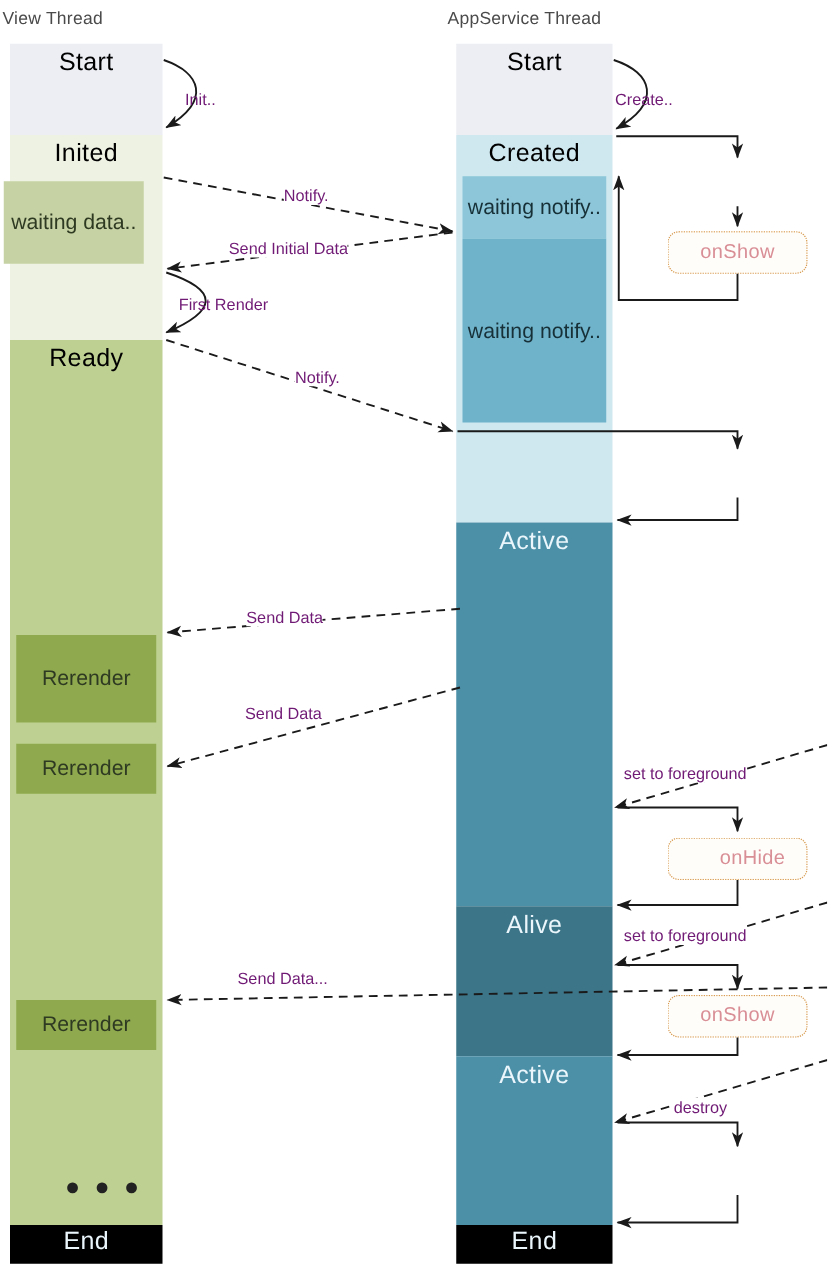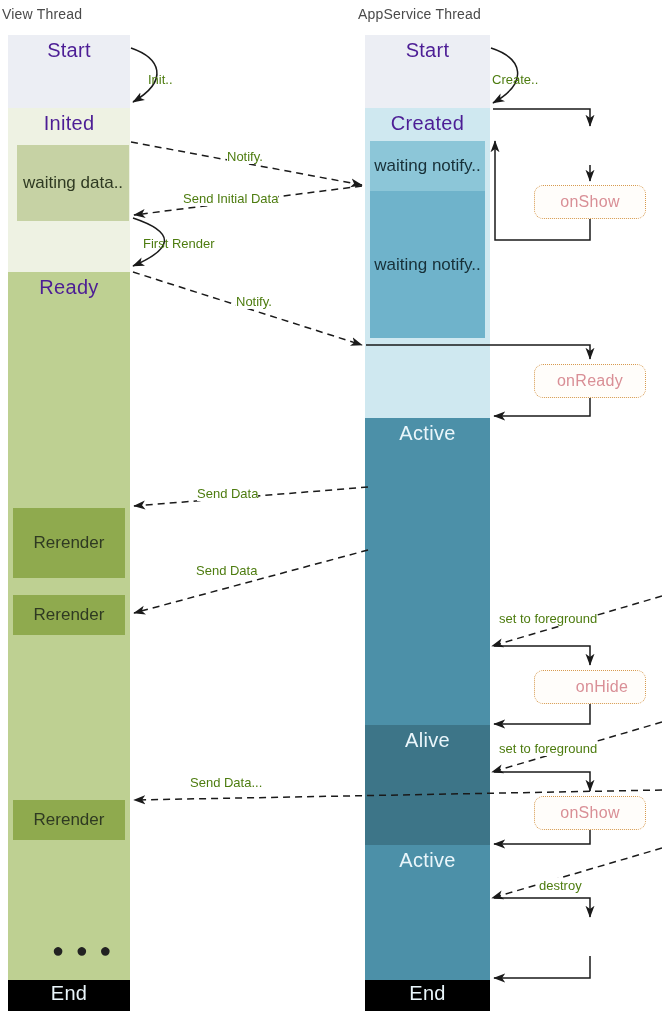--- a/index.html
+++ b/index.html
@@ -34,21 +34,21 @@
     box-sizing: border-box;
   }
   .band > .band-label {
     position: absolute;
     left: 0; right: 0;
     top: 4px;
     text-align: center;
     font-size: 20px;
     letter-spacing: .3px;
   }
-  .band-label.dark  { color: #4c1d95; }
+  .band-label.dark  { color: #000000; }
   .band-label.light { color: #eaf6fb; }
 
   
   .subbox {
     position: absolute;
     box-sizing: border-box;
     display: flex;
     align-items: center;
     justify-content: center;
     font-size: 17px;
@@ -76,21 +76,21 @@
     justify-content: center;
     font-size: 16px;
     color: #d98f96;
     letter-spacing: .3px;
   }
 
   
   .edge-label {
     position: absolute;
     font-size: 13px;
-    color: #4d7c0f;
+    color: #701a75;
     white-space: nowrap;
     background: transparent;
   }
 
   svg.overlay {
     position: absolute;
     left: 0; top: 0;
     width: 662px;
     height: 1014px;
     pointer-events: none;
@@ -110,21 +110,21 @@
   <div class="band" style="left:8px;  top:108px; width:122px; height:164px; background:#eef2e3;">
     <div class="band-label dark">Inited</div>
   </div>
   <div class="band" style="left:8px;  top:272px; width:122px; height:708px; background:#bed092;">
     <div class="band-label dark">Ready</div>
   </div>
   <div class="band" style="left:8px;  top:980px; width:122px; height:31px; background:#000000;">
     <div class="band-label light" style="top:2px;">End</div>
   </div>
 
-  <div class="subbox" style="left:17px; top:145px; width:112px; height:76px; background:#c6d2a4;">
+  <div class="subbox" style="left:3px; top:145px; width:112px; height:66px; background:#c6d2a4;">
     <span>waiting data..</span>
   </div>
   <div class="subbox" style="left:13px; top:508px; width:112px; height:70px; background:#8faa4e;">
     <span>Rerender</span>
   </div>
   <div class="subbox" style="left:13px; top:595px; width:112px; height:40px; background:#8faa4e;">
     <span>Rerender</span>
   </div>
   <div class="subbox" style="left:13px; top:800px; width:112px; height:40px; background:#8faa4e;">
     <span>Rerender</span>
@@ -153,23 +153,20 @@
 
   <div class="subbox blue" style="left:370px; top:141px; width:115px; height:50px; background:#8cc6d8;">
     <span>waiting notify..</span>
   </div>
   <div class="subbox blue" style="left:370px; top:191px; width:115px; height:147px; background:#6fb3cb;">
     <span>waiting notify..</span>
   </div>
 
   <div class="hook" style="left:534px; top:185px; width:112px; height:34px;">
     <span>onShow</span>
-  </div>
-  <div class="hook" style="left:534px; top:364px; width:112px; height:34px;">
-    <span>onReady</span>
   </div>
   <div class="hook" style="left:534px; top:670px; width:112px; height:34px;padding-left:24px;">
     <span>onHide</span>
   </div>
   <div class="hook" style="left:534px; top:796px; width:112px; height:34px;">
     <span>onShow</span>
   </div>
 
   <svg class="overlay" viewBox="0 0 662 1014" xmlns="http://www.w3.org/2000/svg">
     <defs>

